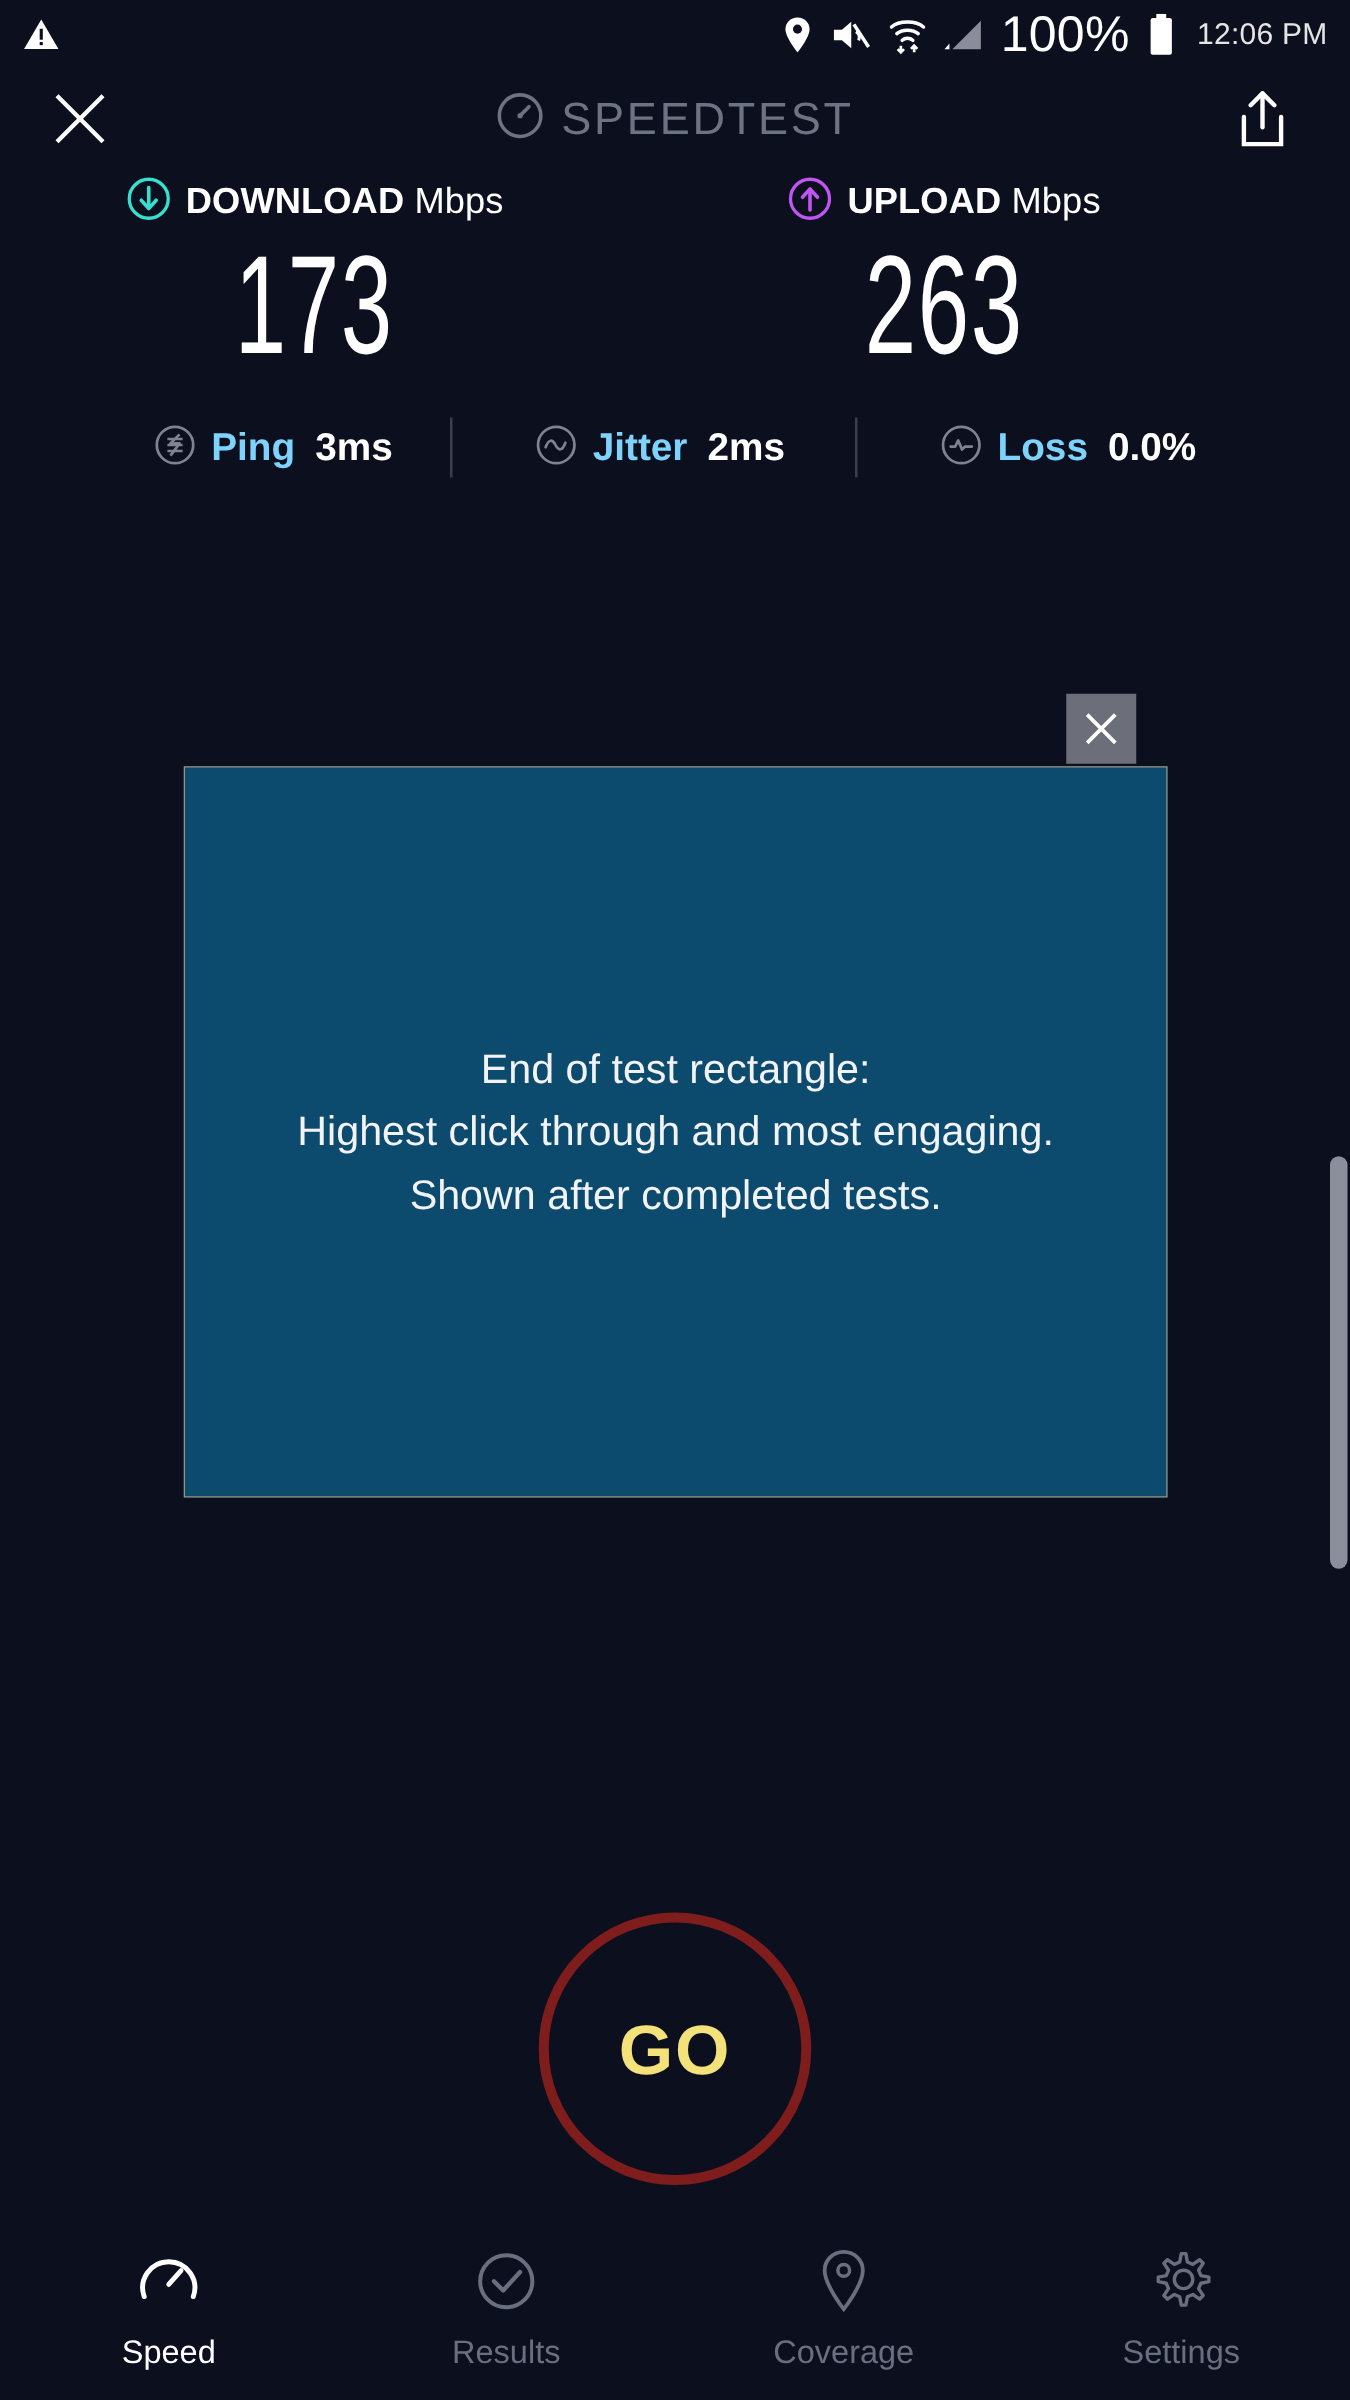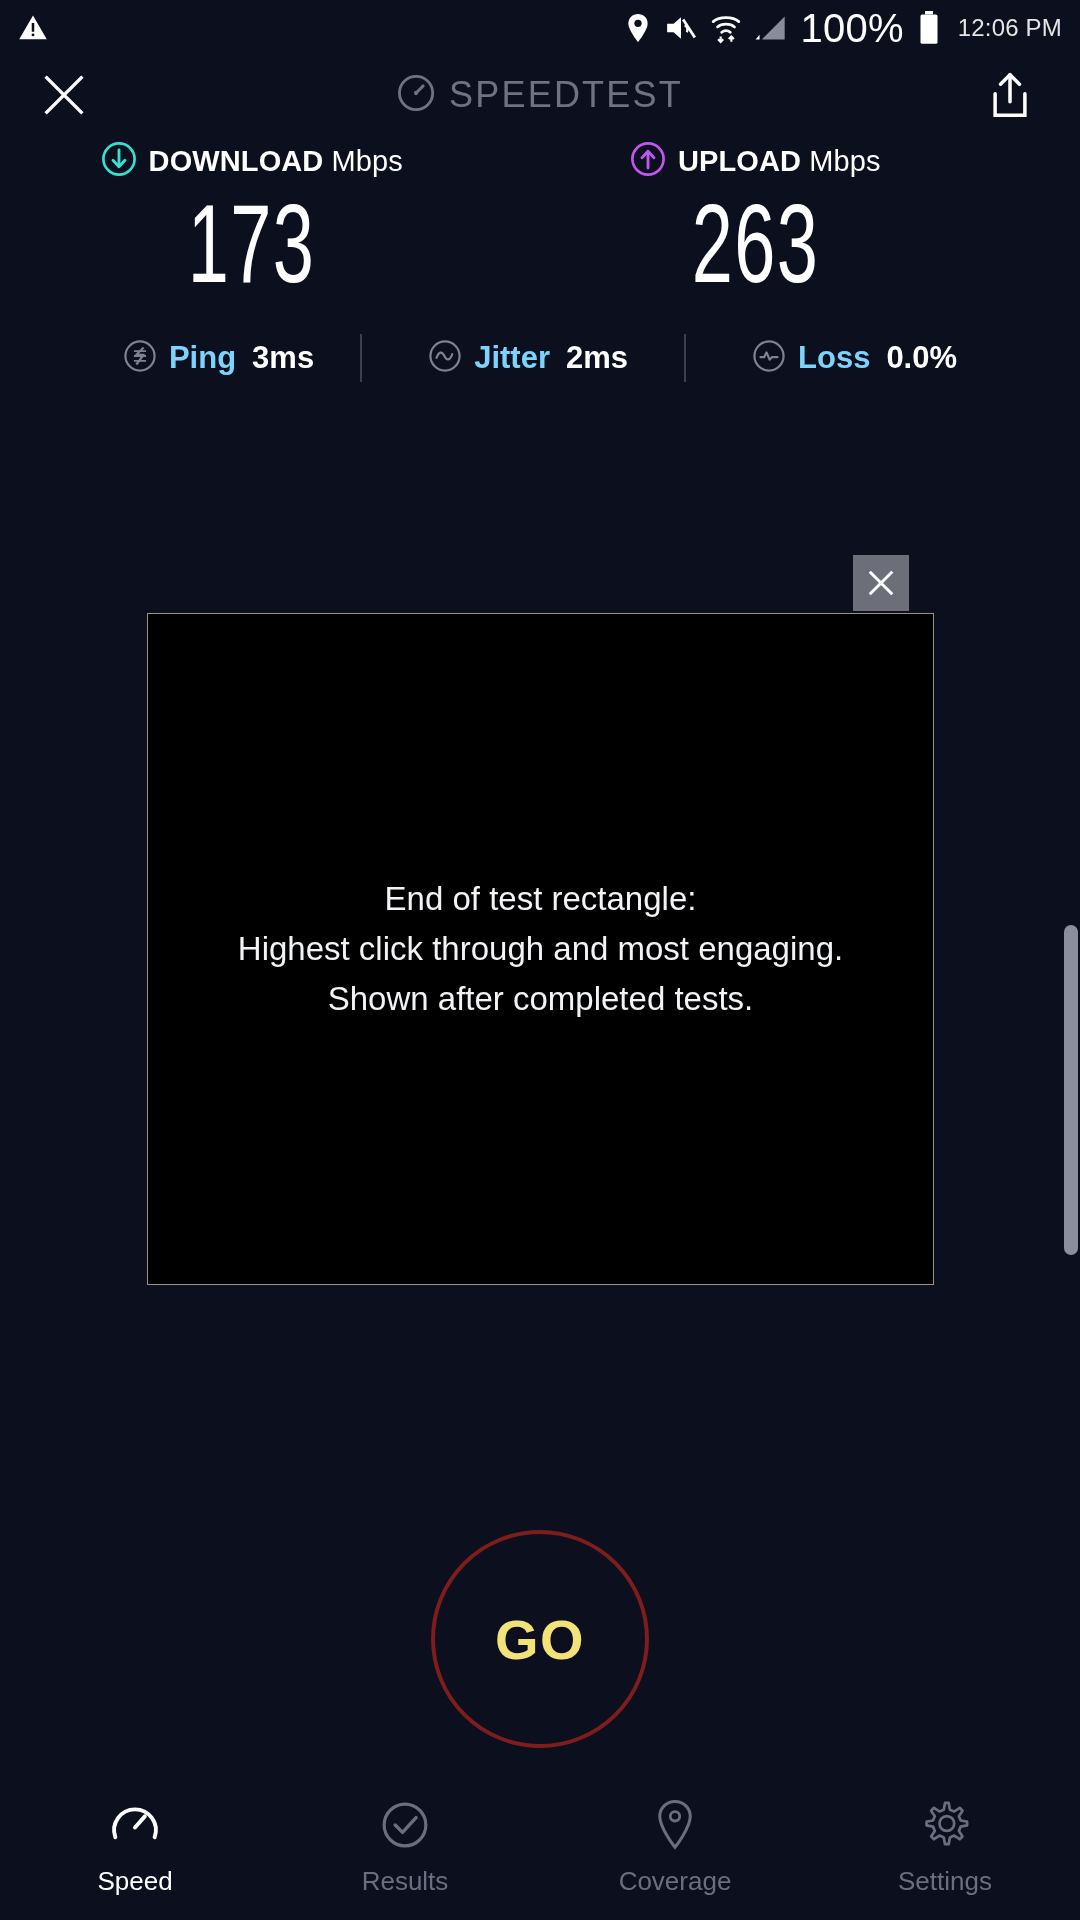--- a/index.html
+++ b/index.html
@@ -127,22 +127,22 @@
   }
   .ad-close {
     position: absolute;
     right: 25px; top: -58px;
     width: 56px; height: 56px;
     background: #6c6f7a;
     display: flex; align-items: center; justify-content: center;
     cursor: pointer;
   }
   .ad-box {
-    width: 787px; height: 672px;
-    background: #000000;
+    width: 787px; height: 585px;
+    background: #0c4a6e;
     border: 1px solid #9a937f;
     display: flex; align-items: center; justify-content: center;
   }
   .ad-text {
     text-align: center;
     font-size: 33px;
     line-height: 1.52;
     color: #f2f3f7;
     font-weight: 400;
     padding: 0 18px;
@@ -155,21 +155,21 @@
     border-radius: 7px;
   }
 
   
   .go-button {
     position: absolute;
     left: 50%; top: 1530px;
     transform: translateX(-50%);
     width: 218px; height: 218px;
     border-radius: 50%;
-    border: 4px solid #7f1d1d;
+    border: 8px solid #7f1d1d;
     display: flex; align-items: center; justify-content: center;
     cursor: pointer;
     background: transparent;
   }
   .go-label {
     font-size: 56px;
     font-weight: 700;
     color: #f3e27a;
     letter-spacing: 1.5px;
   }

